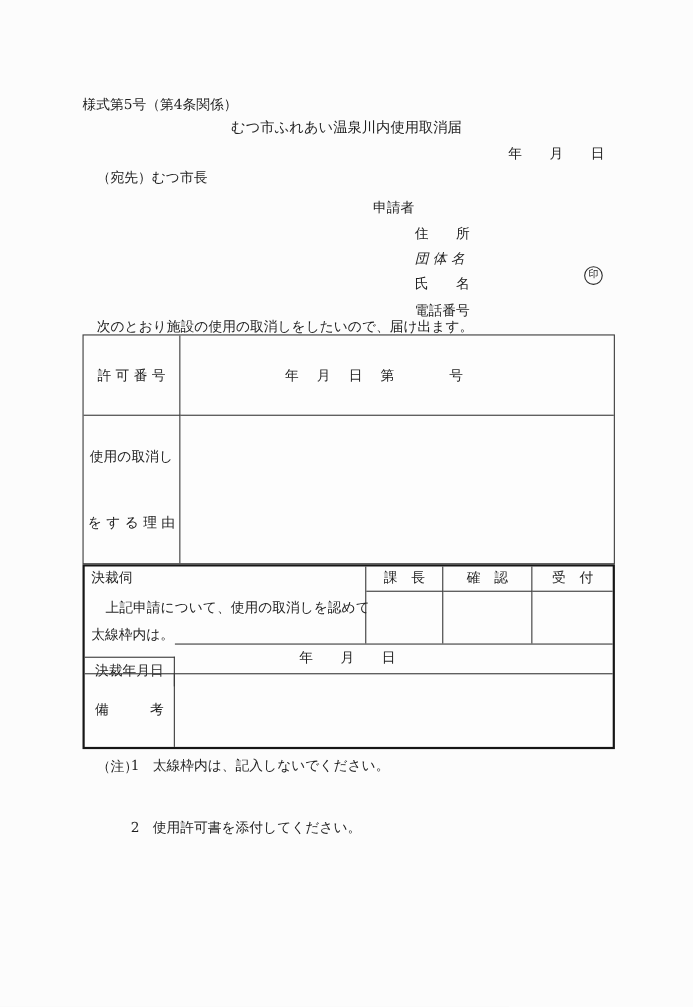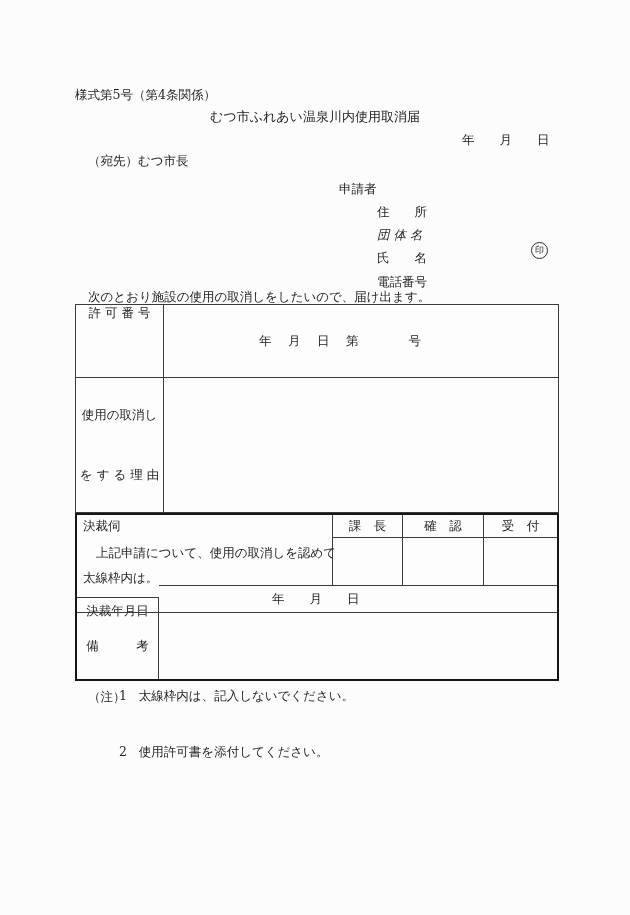--- a/index.html
+++ b/index.html
@@ -22,35 +22,35 @@
 
   
   .main-table{
     position:absolute;left:75px;top:304px;
     width:484px;height:209px;
     border:1px solid #3a3a3a;
     box-sizing:border-box;
     background:#fdfdfd;
   }
   .main-table .cell{position:absolute;box-sizing:border-box;}
-  .c-permit-label{left:0;top:0;width:88px;height:73px;border-right:1px solid #3a3a3a;border-bottom:1px solid #3a3a3a;display:flex;justify-content:center;}
+  .c-permit-label{left:0;top:0;width:88px;height:73px;border-right:1px solid #3a3a3a;border-bottom:1px solid #3a3a3a;display:flex;align-items:center;justify-content:center;}
   .c-permit-value{left:88px;top:0;right:0;height:73px;border-bottom:1px solid #3a3a3a;display:flex;align-items:center;padding-left:95px;}
   .c-reason-label{left:0;top:73px;width:88px;bottom:0;border-right:1px solid #3a3a3a;display:flex;align-items:center;justify-content:center;text-align:center;}
   .c-reason-value{left:88px;top:73px;right:0;bottom:0;}
   .reason-lines{line-height:20px;white-space:pre;}
 
   
   .approval-table{
     position:absolute;left:75px;top:513px;
     width:484px;height:168px;
     border:2px solid #161616;
     box-sizing:border-box;
     background:#fdfdfd;
   }
-  .approval-table .cell{position:absolute;box-sizing:border-box;}
+  .approval-table .cell{position:absolute;box-sizing:border-box;font-family:Liberation Serif, serif;}
   .c-decision{left:0;top:0;width:256px;height:70px;border-right:1px solid #3a3a3a;}
   .c-stamp-h1{left:256px;top:0;width:70px;height:23px;border-right:1px solid #3a3a3a;border-bottom:1px solid #3a3a3a;}
   .c-stamp-h2{left:326px;top:0;width:81px;height:23px;border-right:1px solid #3a3a3a;border-bottom:1px solid #3a3a3a;}
   .c-stamp-h3{left:407px;top:0;width:73px;height:23px;border-bottom:1px solid #3a3a3a;}
   .c-stamp-b1{left:256px;top:23px;width:70px;height:47px;border-right:1px solid #3a3a3a;}
   .c-stamp-b2{left:326px;top:23px;width:81px;height:47px;border-right:1px solid #3a3a3a;}
   .c-stamp-b3{left:407px;top:23px;width:73px;height:47px;}
   .c-date-label{left:0;top:70px;width:82px;height:27px;border-top:1px solid #3a3a3a;border-right:1px solid #3a3a3a;display:flex;align-items:center;justify-content:center;margin-top:12px;}
   .c-date-value{left:82px;top:70px;right:0;height:27px;border-top:1px solid #3a3a3a;display:flex;align-items:center;padding-left:113px;}
   .c-remarks-label{left:0;top:97px;width:82px;bottom:0;border-top:1px solid #3a3a3a;border-right:1px solid #3a3a3a;display:flex;align-items:center;justify-content:center;}

